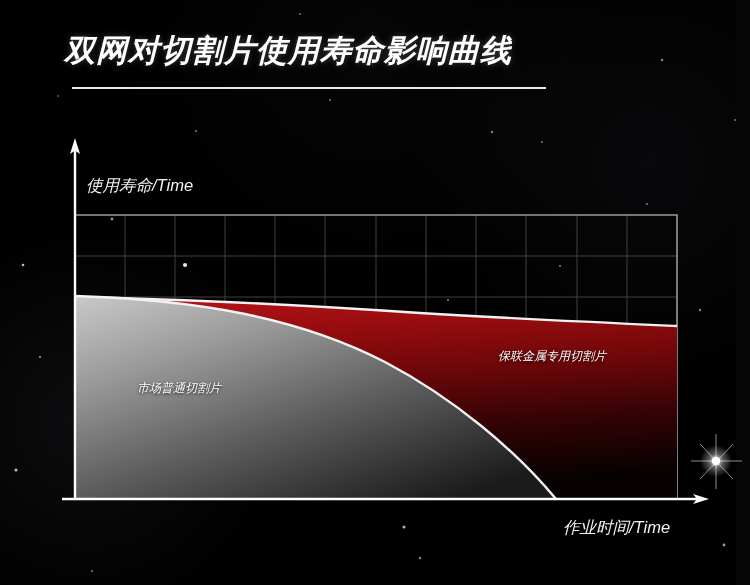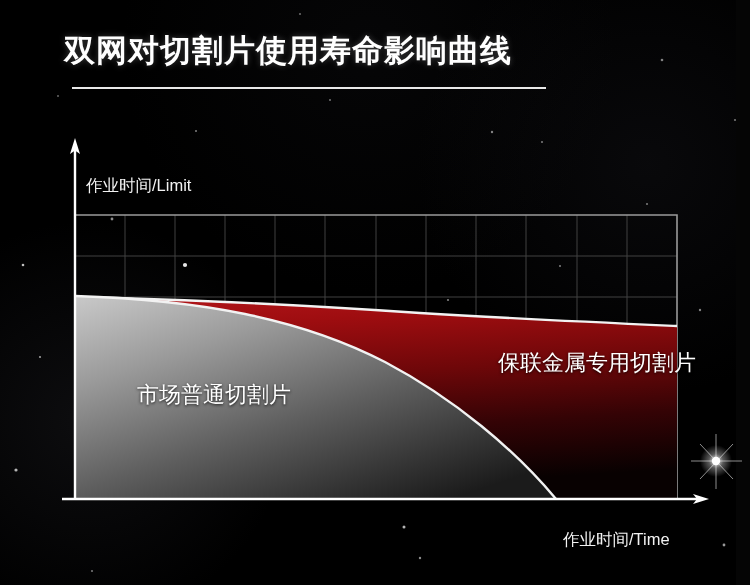--- a/index.html
+++ b/index.html
@@ -1,21 +1,21 @@
 <!DOCTYPE html>
 <html><head>
 <meta charset="utf-8">
 <style>
   html,body{margin:0;padding:0;background:#000;}
   body{
     width:750px;height:585px;overflow:hidden;position:relative;
     font-family:"Liberation Sans","DejaVu Sans",sans-serif;
     background:#050505;
   }
-  #stage{position:absolute;inset:0;width:736px;height:585px;}
+  #stage{position:absolute;inset:0;width:736px;height:585px;font-style:italic;}
 
   
   .bg-layer{position:absolute;inset:0;}
   .nebula{
     position:absolute;inset:0;
     background:
       radial-gradient(circle at 12% 72%, rgba(60,60,70,.22) 0%, rgba(0,0,0,0) 26%),
       radial-gradient(circle at 88% 28%, rgba(48,48,60,.18) 0%, rgba(0,0,0,0) 30%),
       radial-gradient(circle at 50% 8%,  rgba(40,40,48,.14) 0%, rgba(0,0,0,0) 38%),
       #000;
@@ -31,25 +31,25 @@
   .title-rule{
     position:absolute;left:72px;top:87px;width:474px;height:2px;
     background:#e8e8e8;
   }
 
   
   .axis-label{
     position:absolute;color:#f2f2f2;font-size:16.5px;white-space:nowrap;
   }
   .ylabel{left:86px;top:175px;}
-  .xlabel{left:563px;top:517px;margin-top:12px;}
+  .xlabel{left:563px;top:517px;}
 
   
   .series-label{
-    position:absolute;color:#ffffff;white-space:nowrap;font-size:22px;
+    position:absolute;color:#ffffff;white-space:nowrap;font-size:12px;
     text-shadow:0 1px 3px rgba(0,0,0,.85);
   }
   .label-premium{left:498px;top:348px;}
   .label-standard{left:137px;top:380px;}
 
   svg{position:absolute;left:0;top:0;}
 </style>
 </head>
 <body>
 
@@ -180,19 +180,19 @@
     </g>
 
     <g>
       <line x1="75" y1="499" x2="75" y2="146" stroke="#ffffff" stroke-width="2.4"></line>
       <polygon points="75,138 70,154 75,150.5 80,154" fill="#ffffff"></polygon>
       <line x1="62" y1="499" x2="700" y2="499" stroke="#ffffff" stroke-width="2.4"></line>
       <polygon points="709,499 693,494 697,499 693,504" fill="#ffffff"></polygon>
     </g>
   </svg>
 
-  <div class="axis-label ylabel">作业时间/Limit</div>
+  <div class="axis-label ylabel">使用寿命/Time</div>
   <div class="axis-label xlabel">作业时间/Time</div>
 
   <div class="series-label label-premium">保联金属专用切割片</div>
   <div class="series-label label-standard">市场普通切割片</div>
 
 </div>
 
 </body></html>

